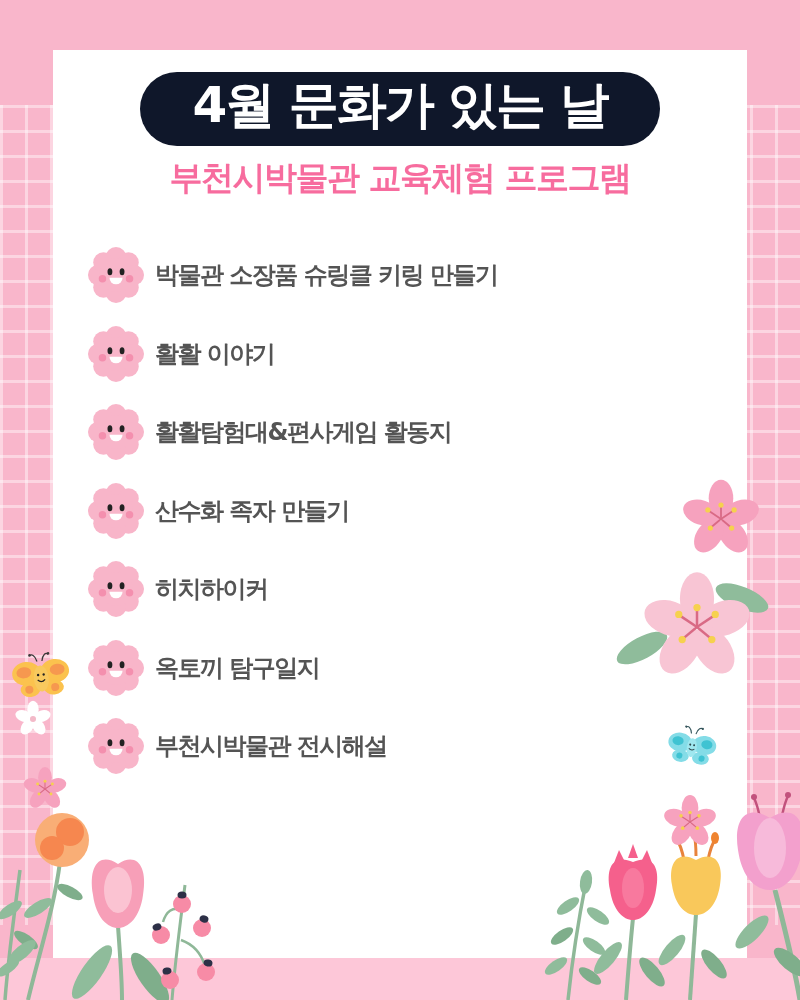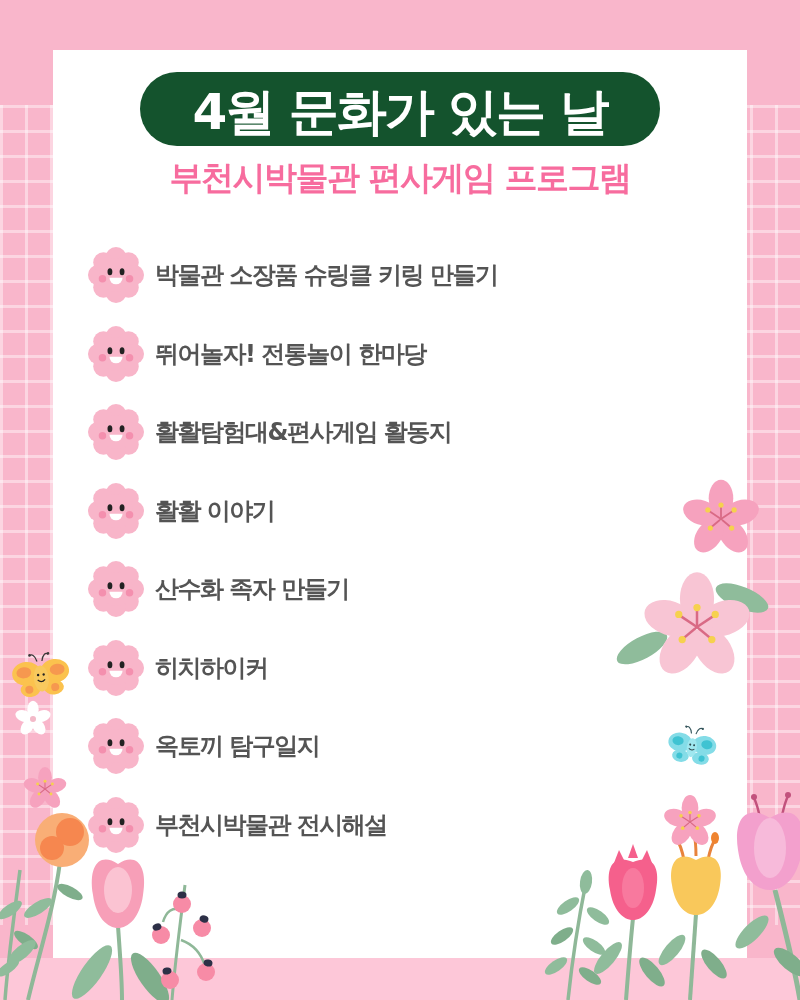--- a/index.html
+++ b/index.html
@@ -13,22 +13,22 @@
     position:absolute;left:0;top:105px;width:800px;height:820px;
     background-image:
       linear-gradient(to right,rgba(255,255,255,.42) 2.5px,transparent 2.5px),
       linear-gradient(to bottom,rgba(255,255,255,.42) 2.5px,transparent 2.5px);
     background-size:25px 25px;
   }
   .bottom-strip{position:absolute;left:0;top:958px;width:800px;height:42px;background:#fdc7d8;}
   .card{position:absolute;left:53px;top:50px;width:694px;height:908px;background:#ffffff;}
   .badge{
     position:absolute;left:87px;top:22px;width:520px;height:74px;
-    background:#14532d;border-radius:37px;
-    display:flex;align-items:flex-end;justify-content:center;
+    background:#0f172a;border-radius:37px;
+    display:flex;align-items:flex-start;justify-content:center;
   }
   .badge h1{margin:0;font-size:50px;font-weight:800;color:#ffffff;letter-spacing:-2px;white-space:nowrap;}
   .subtitle{
     position:absolute;left:0;top:106px;width:100%;text-align:center;
     font-size:33px;font-weight:700;color:#f76c9e;letter-spacing:-1.5px;white-space:nowrap;
   }
   .program-list{position:absolute;left:35px;top:186px;margin:0;padding:0;list-style:none;}
   .program-item{display:flex;align-items:center;height:78.5px;}
   .flower-icon{width:56px;height:56px;flex:none;}
   .program-label{
@@ -94,46 +94,40 @@
 </svg>
 
 <div class="poster">
   <div class="grid-band"></div>
   <div class="bottom-strip"></div>
 
   <div class="card">
     <div class="badge">
       <h1>4월 문화가 있는 날</h1>
     </div>
-    <div class="subtitle">부천시박물관 편사게임 프로그램</div>
+    <div class="subtitle">부천시박물관 교육체험 프로그램</div>
 
     <ul class="program-list">
       <li class="program-item">
         <svg class="flower-icon" viewBox="0 0 60 60">
             <use href="#flowerFace"></use>
           </svg>
         <span class="program-label">박물관 소장품 슈링클 키링 만들기</span>
       </li>
       <li class="program-item">
         <svg class="flower-icon" viewBox="0 0 60 60">
             <use href="#flowerFace"></use>
           </svg>
-        <span class="program-label">뛰어놀자! 전통놀이 한마당</span>
+        <span class="program-label">활활 이야기</span>
       </li>
       <li class="program-item">
         <svg class="flower-icon" viewBox="0 0 60 60">
             <use href="#flowerFace"></use>
           </svg>
         <span class="program-label">활활탐험대&amp;편사게임 활동지</span>
-      </li>
-      <li class="program-item">
-        <svg class="flower-icon" viewBox="0 0 60 60">
-            <use href="#flowerFace"></use>
-          </svg>
-        <span class="program-label">활활 이야기</span>
       </li>
       <li class="program-item">
         <svg class="flower-icon" viewBox="0 0 60 60">
             <use href="#flowerFace"></use>
           </svg>
         <span class="program-label">산수화 족자 만들기</span>
       </li>
       <li class="program-item">
         <svg class="flower-icon" viewBox="0 0 60 60">
             <use href="#flowerFace"></use>

